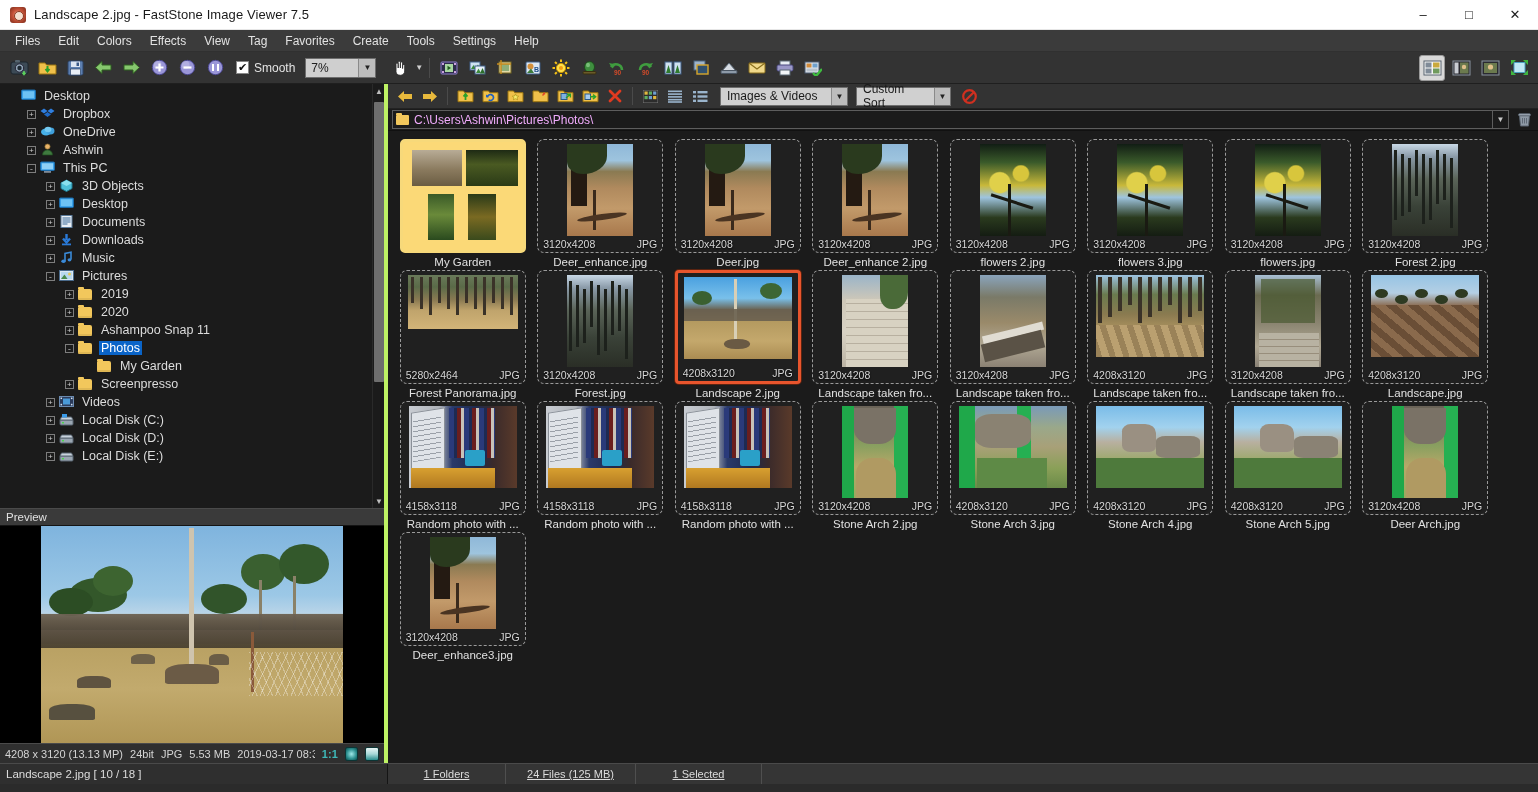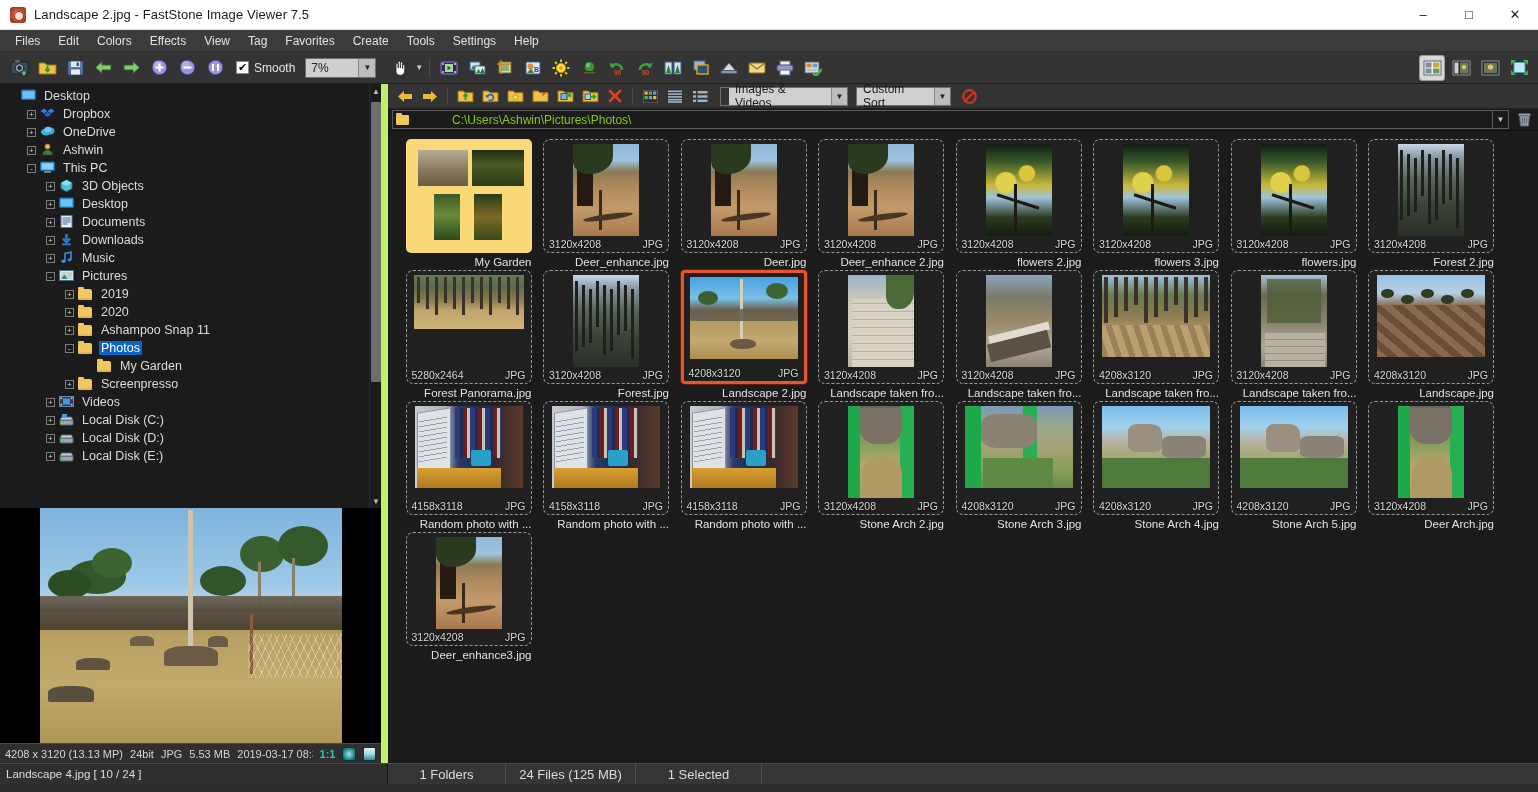--- a/index.html
+++ b/index.html
@@ -75,21 +75,21 @@
   }
   #hand-wrap { display: flex; align-items: center; margin-left: 8px; }
   #hand-arrow { color: #cfcfcf; font-size: 8px; margin-left: 3px; }
   #tb-right { margin-left: auto; display: flex; align-items: center; gap: 3px; }
 
   
   #body-split { display: flex; height: 679px; }
 
   
   #left-panel { width: 388px; background: #1b1b1b; display: flex; flex-direction: column;
-                border-right: 7px solid #bef264; }
+                border-right: 4px solid #bef264; }
   #tree-wrap { height: 424px; position: relative; overflow: hidden; background: #1b1b1b; }
   #tree { padding: 3px 0 0 4px; }
   .tnode { display: flex; align-items: center; height: 18px; white-space: nowrap; cursor: default; }
   .texp {
     width: 9px; height: 9px; border: 1px solid #7d7d7d; background: #1b1b1b;
     color: #cfcfcf; font-size: 8px; line-height: 7px; text-align: center;
     margin-right: 4px; flex: 0 0 9px; font-family: "Liberation Mono", monospace;
   }
   .texp.blank { border: none; background: none; }
   .ticon { width: 16px; height: 14px; margin-right: 5px; flex: 0 0 16px; position: relative; }
@@ -187,34 +187,34 @@
     display: flex; align-items: center; padding: 0 3px; gap: 5px;
   }
   #path-folder {
     width: 13px; height: 10px; background: #f2c75c; border-radius: 1px; position: relative;
     flex: 0 0 13px;
   }
   #path-folder::before {
     content:""; position:absolute; top:-2px; left:0; width:6px; height:2px;
     background:#f2c75c; border-radius:1px 1px 0 0;
   }
-  #path-text { font-size: 12px; color: #84cc16; margin-left: 38px; }
+  #path-text { font-size: 12px; color: #f0abfc; }
   #path-dd {
     width: 16px; height: 19px; display:flex; align-items:center; justify-content:center;
     color: #c8c8c8; font-size: 8px; border: 1px solid #5d5d5d; border-left: none;
   }
   #path-trash { width: 20px; display: flex; align-items: center; justify-content: center; }
 
   #thumb-area {
     flex: 1; background: #1b1b1b; padding: 8px 0 0 6px;
     display: flex; flex-wrap: wrap; align-content: flex-start;
     gap: 0; overflow: hidden;
   }
   .cell {
-    width: 137.5px; display: flex; flex-direction: column; align-items: flex-end;
+    width: 137.5px; display: flex; flex-direction: column; align-items: center;
     margin-bottom: 2px;
   }
   .thumb-box {
     width: 126px; height: 114px; border: 1px dashed #9a9a9a; border-radius: 7px;
     position: relative; display: flex; align-items: flex-start; justify-content: center;
     background: #202020; overflow: hidden;
   }
   .thumb-box.selected {
     border: 3px solid #e8552d; border-style: solid; border-radius: 4px;
     box-shadow: 0 0 0 1px #5a2310;
@@ -238,21 +238,21 @@
   .fgrid { position:absolute; top:8px; left:9px; width:106px; height:94px; }
   .fg { position: absolute; }
 
   
   #bottom { height: 21px; display: flex; background: #353535; border-top: 1px solid #4a4a4a; }
   #bs-left {
     width: 388px; background: #2f2f2f; display: flex; align-items: center;
     padding: 0 6px; font-size: 11.5px; color: #dcdcdc;
     border-right: 1px solid #151515;
   }
-  #bs-right { flex: 1; display: flex; align-items: center; font-size: 13px; color: #dcdcdc; }
+  #bs-right { flex: 1; display: flex; align-items: center; font-size: 11px; color: #dcdcdc; text-decoration: underline; }
   .bs-seg {
     display: flex; align-items: center; justify-content: center;
     height: 100%; border-right: 1px solid #4f4f4f;
   }
   #seg1 { width: 118px; }
   #seg2 { width: 130px; }
   #seg3 { width: 126px; }
   #seg4 { flex: 1; border-right: none; }
 </style>
 </head>
@@ -695,20 +695,24 @@
             <div class="tlabel">Local Disk (E:)</div>
           </div>
         </div>
       <div id="tree-scroll">
         <div class="sc-arrow">▲</div>
         <div id="tree-thumb" style="top:18px;height:280px;"></div>
         <div class="sc-arrow" style="position:absolute;bottom:0;">▼</div>
       </div>
     </div>
 
+    <div id="preview-header">
+      <span>Preview</span>
+      <span id="preview-collapse">ⱟ</span>
+    </div>
 
     <div id="preview-area">
       <div id="preview-photo">
 
         <div class="pv-tree" style="left:28px; top:52px; width:58px; height:34px; background:#33572a;"></div>
         <div class="pv-tree" style="left:52px; top:40px; width:40px; height:30px; background:#3d6430;"></div>
         <div class="pv-tree" style="left:8px; top:62px; width:44px; height:28px; background:#2c4d24;"></div>
         <div class="pv-tree" style="left:160px; top:58px; width:46px; height:30px; background:#31542a;"></div>
         <div class="pv-tree" style="left:200px; top:28px; width:44px; height:36px; background:#3a6030;"></div>
         <div class="pv-tree" style="left:238px; top:18px; width:50px; height:40px; background:#33582b;"></div>
@@ -834,21 +838,21 @@
               <rect x="4.5" y="1" width="10" height="2.4"></rect>
             <rect x="0" y="5.3" width="3" height="2.4"></rect>
               <rect x="4.5" y="5.3" width="10" height="2.4"></rect>
             <rect x="0" y="9.6" width="3" height="2.4"></rect>
               <rect x="4.5" y="9.6" width="10" height="2.4"></rect>
           </g>
         </svg>
       </div>
 
       <div class="combo" style="width:128px;">
-        <div class="val" style="flex:1;margin-left:8px;">Images &amp; Videos</div>
+        <div class="val" style="flex:1;">Images &amp; Videos</div>
         <div class="arw">▼</div>
       </div>
       <div class="combo" style="width:95px;">
         <div class="val" style="flex:1;">Custom Sort</div>
         <div class="arw">▼</div>
       </div>
       <div class="bt" style="margin-left:5px;">
         <svg width="15" height="15" viewBox="0 0 15 15">
           <circle cx="7.5" cy="7.5" r="6.3" fill="none" stroke="#d03020" stroke-width="2.2"></circle>
           <path d="M3.2 11.8 L11.8 3.2" stroke="#d03020" stroke-width="2.2"></path>
@@ -1262,20 +1266,20 @@
               <span>JPG</span>
             </div>
           </div>
           <div class="caption">Deer_enhance3.jpg</div>
         </div>
       </div>
   </div>
 </div>
 
 <div id="bottom">
-  <div id="bs-left">Landscape 4.jpg [ 10 / 24 ]</div>
+  <div id="bs-left">Landscape 2.jpg [ 10 / 18 ]</div>
   <div id="bs-right">
     <div class="bs-seg" id="seg1">1 Folders</div>
     <div class="bs-seg" id="seg2">24 Files (125 MB)</div>
     <div class="bs-seg" id="seg3">1 Selected</div>
     <div class="bs-seg" id="seg4"></div>
   </div>
 </div>
 
 </body></html>

